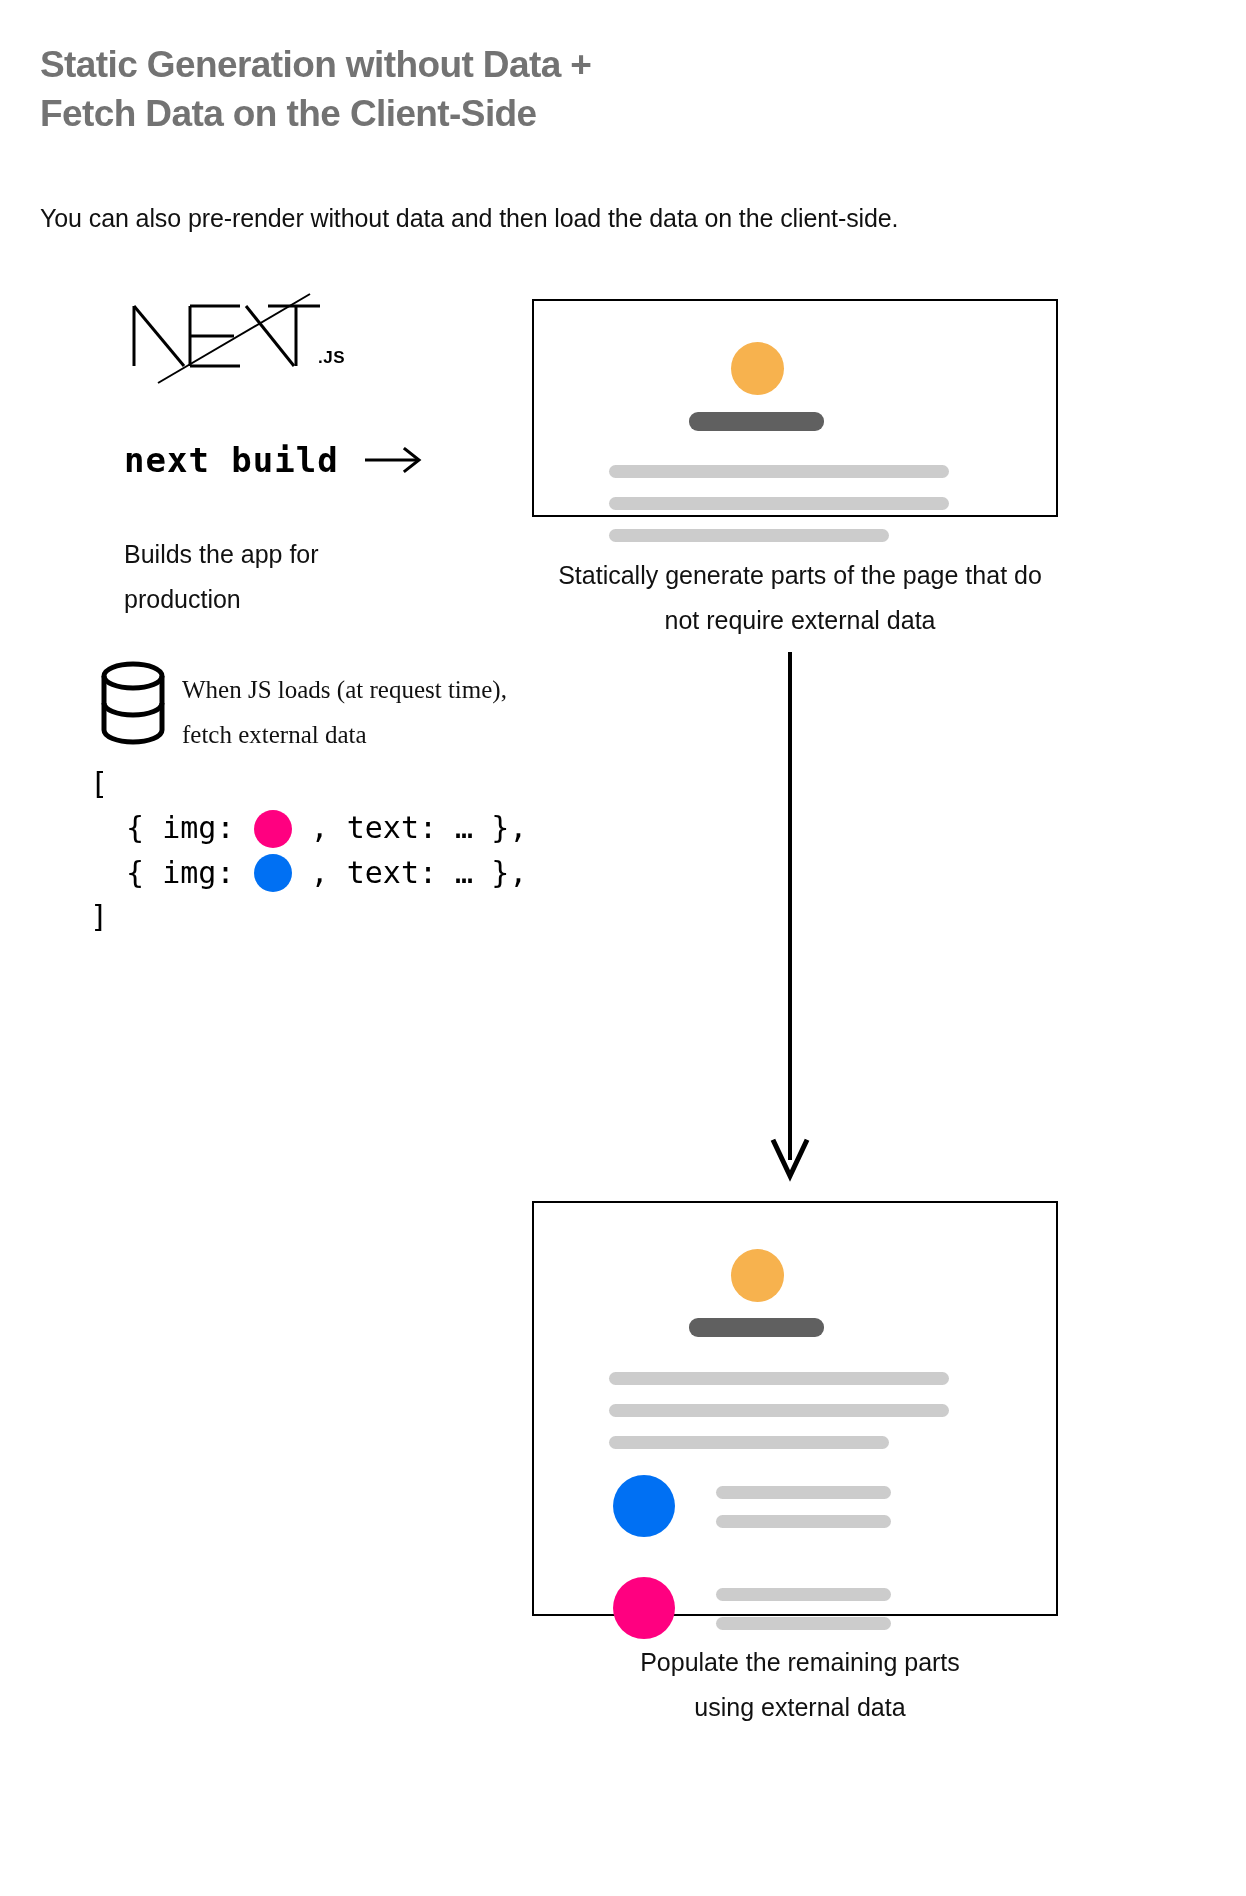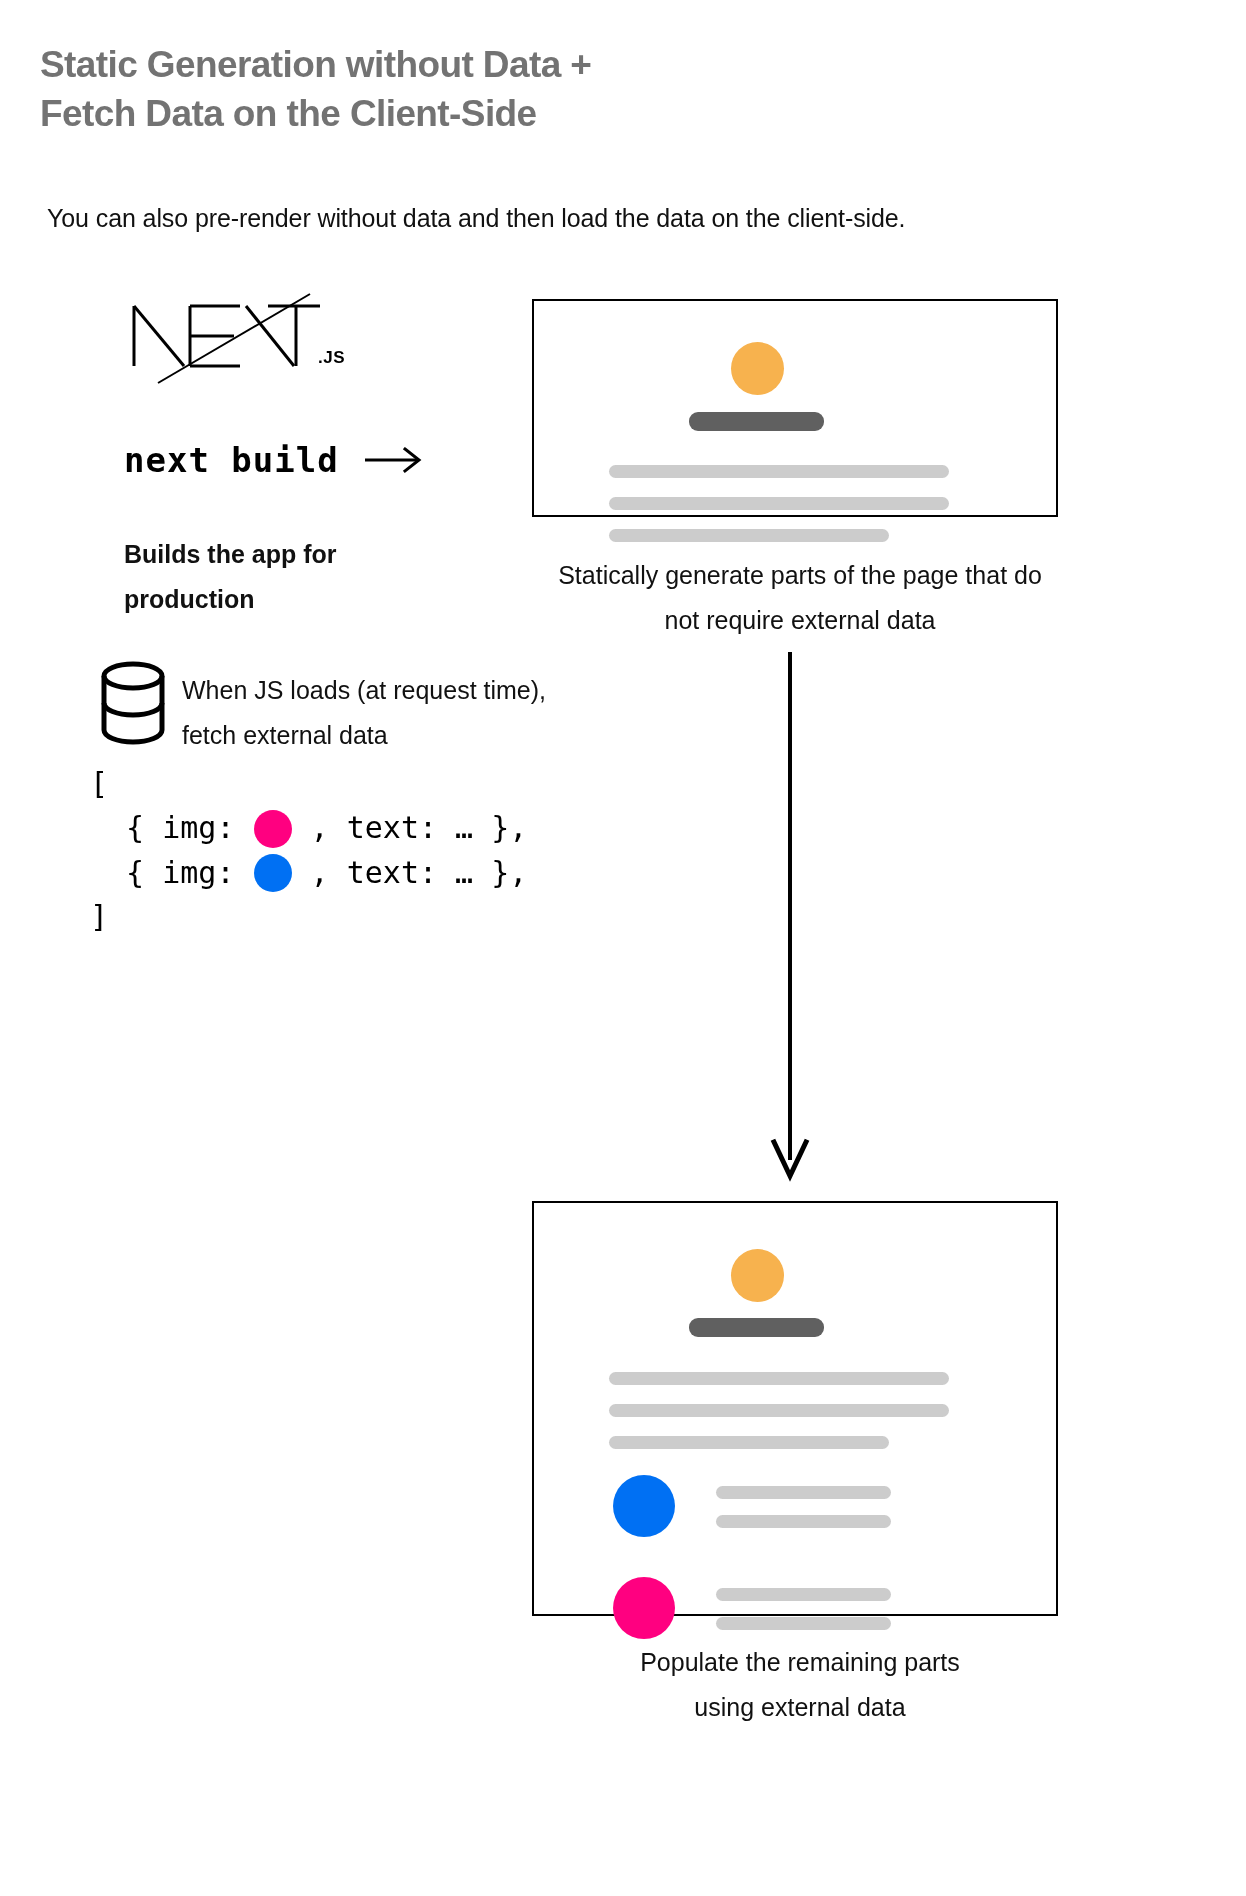--- a/index.html
+++ b/index.html
@@ -25,21 +25,21 @@
     width: 900px;
     font-size: 37px;
     font-weight: bold;
     line-height: 1.33;
     letter-spacing: -0.6px;
     color: #737373;
     white-space: pre-line;
   }
   .page-subtitle {
     position: absolute;
-    left: 47px;
+    left: 40px;
     top: 202px;
     width: 1120px;
     font-size: 25px;
     line-height: 1.3;
     color: #111;
     letter-spacing: -0.1px;
   }
 
   
   .logo-wrap {
@@ -74,21 +74,20 @@
   }
 
   .build-caption {
     position: absolute;
     left: 124px;
     top: 532px;
     width: 300px;
     font-size: 25px;
     line-height: 1.78;
     color: #111;
-    font-weight: bold;
   }
 
   
   .mock-box {
     position: absolute;
     border: 2px solid #000;
     background: #fff;
   }
   #mock-box-1 { left: 532px; top: 299px; width: 526px; height: 218px; }
   #mock-box-2 { left: 532px; top: 1201px; width: 526px; height: 415px; }
@@ -135,20 +134,21 @@
   }
   .fetch-note {
     position: absolute;
     left: 182px;
     top: 668px;
     width: 470px;
     font-size: 25px;
     line-height: 1.78;
     color: #111;
     white-space: pre-line;
+    font-family: Liberation Serif, serif;
   }
 
   
   .code-block {
     position: absolute;
     left: 90px;
     top: 762px;
     font-family: "DejaVu Sans Mono", "Liberation Mono", monospace;
     font-size: 30px;
     line-height: 1.48;

